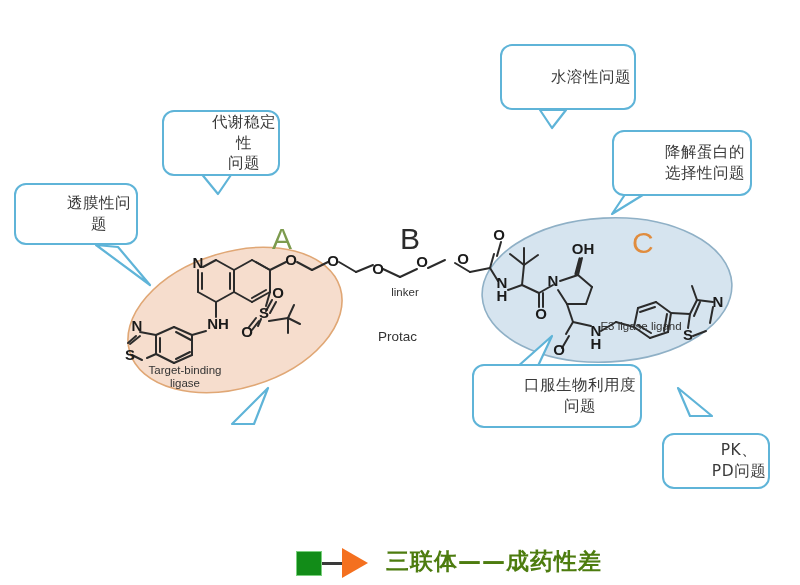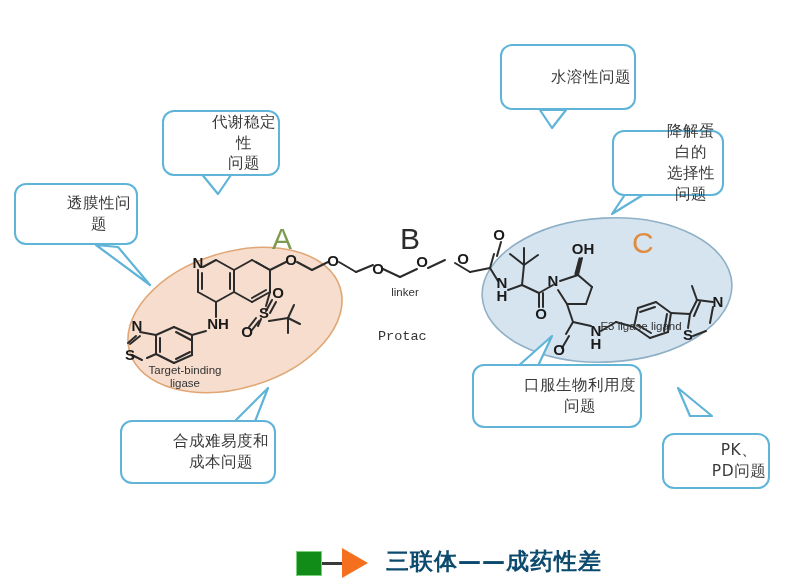--- a/index.html
+++ b/index.html
@@ -56,21 +56,21 @@
   }
   .letter-B {
     font-size: 30px; color: #2b2b2b; font-weight: 400;
   }
   .letter-C {
     font-size: 30px; color: #e08c3e; font-weight: 400;
   }
   .small-cap {
     font-size: 11.5px; color: #333; line-height: 1.15; text-align: center;
   }
-  .mid-cap { font-size: 13.5px; color: #333; font-family: Liberation Mono, monospace; }
+  .mid-cap { font-size: 13.5px; color: #333; }
 
   
   .legend {
     position: absolute;
     left: 296px;
     top: 548px;
     display: flex;
     align-items: center;
     z-index: 7;
   }
@@ -89,21 +89,21 @@
     border-bottom: 15px solid transparent;
     border-left: 26px solid #f4701f;
     margin-left: -2px;
   }
   .legend-text {
     position: absolute;
     left: 386px;
     top: 546px;
     font-size: 23px;
     font-weight: 700;
-    color: #0c4a6e;
+    color: #4d7c0f;
     letter-spacing: 1px;
     font-family: "DejaVu Sans", "Liberation Sans", sans-serif;
     z-index: 7;
   }
   .atom {
     font-family: "Liberation Sans", "DejaVu Sans", sans-serif;
     font-weight: 700;
     fill: #1a1a1a;
   }
 </style>
@@ -297,29 +297,25 @@
 
   <div class="bubble" style="left:162px; top:110px; width:118px; height:66px;">
     <span>代谢稳定性
 问题</span>
   </div>
 
   <div class="bubble" style="left:500px; top:44px; width:136px; height:66px;">
     <span>水溶性问题</span>
   </div>
 
-  <div class="bubble" style="left:612px; top:130px; width:112px; height:66px;">
+  <div class="bubble" style="left:612px; top:130px; width:140px; height:66px;">
     <span>降解蛋白的
 选择性问题</span>
   </div>
 
-  <div class="bubble" style="left:120px; top:420px; width:156px; height:64px;">
-    <span>合成难易度和
-成本问题</span>
-  </div>
 
   <div class="bubble" style="left:472px; top:364px; width:170px; height:64px;">
     <span>口服生物利用度
 问题</span>
   </div>
 
   <div class="bubble" style="left:662px; top:433px; width:108px; height:56px;">
     <span>PK、PD问题</span>
   </div>
 

